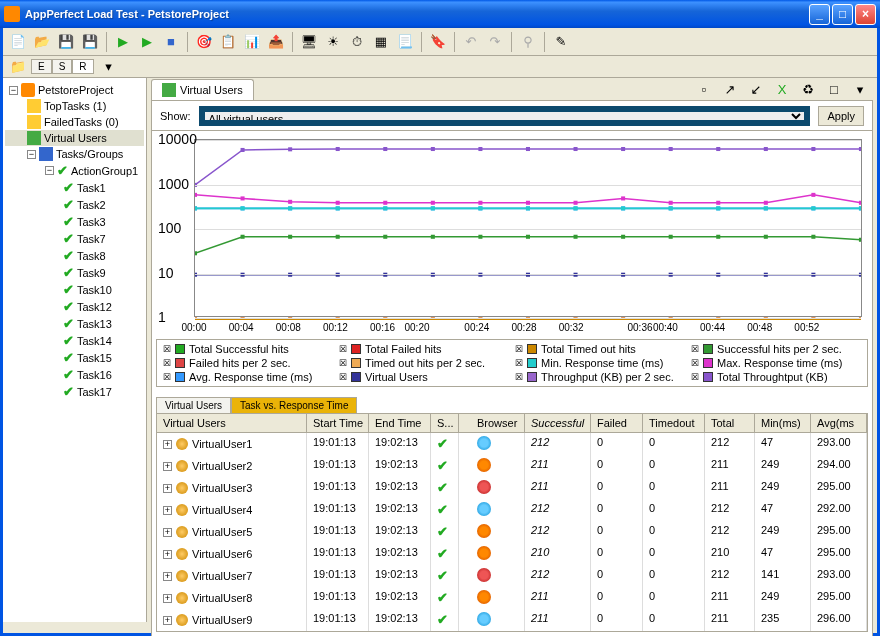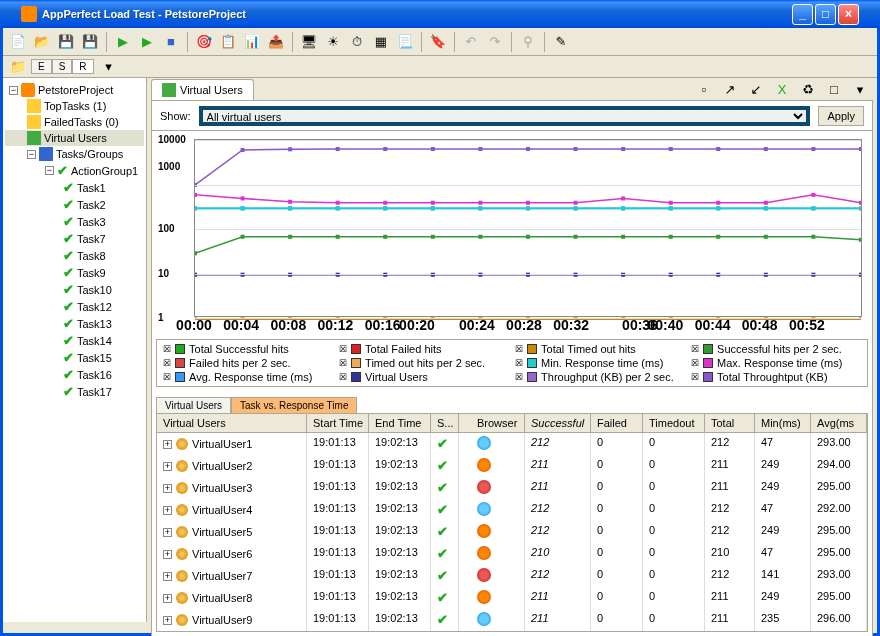--- a/index.html
+++ b/index.html
@@ -1,17 +1,17 @@
 <!DOCTYPE html>
 <html><head>
 <meta charset="utf-8">
 <style>
 * { box-sizing: border-box; margin: 0; padding: 0; font-family: Tahoma, Arial, sans-serif; font-size: 11px; }
 body { background: #ece9d8; width: 880px; height: 636px; overflow: hidden; position: relative; }
-.titlebar { height: 28px; background: linear-gradient(to bottom, #0058e6 0%, #3d91ff 8%, #1665d8 40%, #0054e3 88%, #0048c7 100%); display: flex; align-items: center; padding: 0 21px; color: #fff; font-weight: bold; font-size: 13px; }
+.titlebar { height: 28px; background: linear-gradient(to bottom, #0058e6 0%, #3d91ff 8%, #1665d8 40%, #0054e3 88%, #0048c7 100%); display: flex; align-items: center; padding: 0 4px; color: #fff; font-weight: bold; font-size: 13px; }
 .titlebar .appicon { width: 16px; height: 16px; margin-right: 5px; background: #f80; border-radius: 2px; display:inline-block; }
 .titlebar .title { flex: 1; text-shadow: 1px 1px 1px rgba(0,0,0,.3); }
 .winbtns { display: flex; gap: 2px; }
 .winbtn { width: 21px; height: 21px; border-radius: 3px; border: 1px solid #fff; display:flex; align-items:center; justify-content:center; font-weight:bold; color:#fff; font-size:12px;}
 .winbtn.min, .winbtn.max { background: linear-gradient(#5aa3ff,#1665d8); }
 .winbtn.close { background: linear-gradient(#f88,#d43); }
 .menubar { height: 20px; background: #ece9d8; border-bottom: 1px solid #aca899; display: flex; align-items: center; padding: 0 4px; gap: 2px;}
 .menubar span { padding: 2px 6px; cursor: default; }
 .menubar span:first-letter { text-decoration: underline; }
 .toolbar { height: 28px; background: #ece9d8; border-bottom: 1px solid #aca899; display: flex; align-items: center; padding: 0 4px; gap: 2px; }
@@ -32,31 +32,31 @@
 .ticon { width:14px; height:14px; display:inline-block; }
 .ticon.proj { background:#f80; border-radius:2px;}
 .ticon.task { background:#fc3;}
 .ticon.vu { background:#4a4;}
 .ticon.group { background:#36c;}
 .check { color:#2a2; font-weight:bold; font-size:13px;}
 .rightpanel { flex:1; background:#ece9d8; display:flex; flex-direction:column; }
 .tabrow { height:24px; display:flex; align-items:flex-end; padding-left:4px; gap:0;}
 .tab { border:1px solid #aca899; border-bottom:none; padding:3px 10px; background:#ece9d8; display:flex; align-items:center; gap:4px; border-radius:3px 3px 0 0;}
 .tab.active { background:#fff; }
-.subtab { border:1px solid #aca899; padding:2px 8px; background:#fdba74; font-size:10px; border-bottom:none;}
+.subtab { border:1px solid #aca899; padding:2px 8px; background:#eab308; font-size:10px; border-bottom:none;}
 .subtab.active { background:#f3f3ee; }
 .tabtools { margin-left:auto; margin-right:6px; display:flex; gap:4px;}
 .content { flex:1; background:#fff; border:1px solid #aca899; margin:0 4px 0 4px; display:flex; flex-direction:column;}
 .showbar { height:30px; display:flex; align-items:center; padding:0 8px; gap:8px; border-bottom:1px solid #aca899;}
-.showbar select { flex:1; height:20px; border:4px solid #0c4a6e;}
+.showbar select { flex:1; height:20px; border:6px solid #0c4a6e;}
 .applybtn { height:20px; padding: 0 8px; border:1px solid #aca899; background:#ece9d8;}
 .chart { height:200px; position:relative; background:#fff; margin:4px;}
 .chart-grid { position:absolute; left:38px; right:6px; top:4px; bottom:18px; border:1px solid #888;}
-.ylab { position:absolute; left:2px; font-size:10px; transform:translateY(-50%);font-weight:bold;}
-.xlab { position:absolute; bottom:2px; font-size:14px; transform:translateX(-50%);font-weight:bold;}
+.ylab { position:absolute; left:2px; font-size:14px; transform:translateY(-50%);}
+.xlab { position:absolute; bottom:2px; font-size:10px; transform:translateX(-50%);}
 .hline { position:absolute; left:0; right:0; border-top:1px solid #ddd;}
 svg.plot { position:absolute; inset:0; }
 .legend { border:1px solid #aca899; margin:0 4px; padding:3px 6px; display:grid; grid-template-columns: repeat(4, 1fr); gap:2px 6px; font-size:10px;}
 .lgitem { display:flex; align-items:center; gap:4px;}
 .lgsw { width:10px; height:10px; border:1px solid #333;}
 .subtabrow { height:22px; display:flex; align-items:flex-end; margin:4px 4px 0 4px;}
 .tablewrap { flex:1; margin:0 4px 4px 4px; border:1px solid #aca899; background:#fff; overflow:hidden; display:flex; flex-direction:column;}
 .thdr { display:flex; background:#ece9d8; border-bottom:1px solid #aca899;}
 .thdr div, .trow div { padding:3px 6px; border-right:1px solid #ddd; overflow:hidden; white-space:nowrap;}
 .thdr div { border-right:1px solid #aca899; font-weight:normal;}
@@ -371,21 +371,21 @@
               </svg>
         <div class="hline" style="top: 178px;"></div>
               <div class="hline" style="top: 133.5px;"></div>
               <div class="hline" style="top: 89px;"></div>
               <div class="hline" style="top: 44.5px;"></div>
               <div class="hline" style="top: 0px;"></div>
             </div>
       <div class="ylab" style="top: 182px;">1</div>
             <div class="ylab" style="top: 137.5px;">10</div>
             <div class="ylab" style="top: 93px;">100</div>
-            <div class="ylab" style="top: 31px; text-align: center;">1000</div>
+            <div class="ylab" style="top: 49px; text-align: center;">1000</div>
             <div class="ylab" style="top: 4px;">10000</div>
             <div class="xlab" style="left: 38px;">00:00</div>
             <div class="xlab" style="left: 85.1429px;">00:04</div>
             <div class="xlab" style="left: 132.286px;">00:08</div>
             <div class="xlab" style="left: 179.429px;">00:12</div>
             <div class="xlab" style="left: 226.571px;">00:16</div>
             <div class="xlab" style="left: 261px; margin-top: 20px;">00:20</div>
             <div class="xlab" style="left: 320.857px;">00:24</div>
             <div class="xlab" style="left: 368px;">00:28</div>
             <div class="xlab" style="left: 415.143px;">00:32</div>

